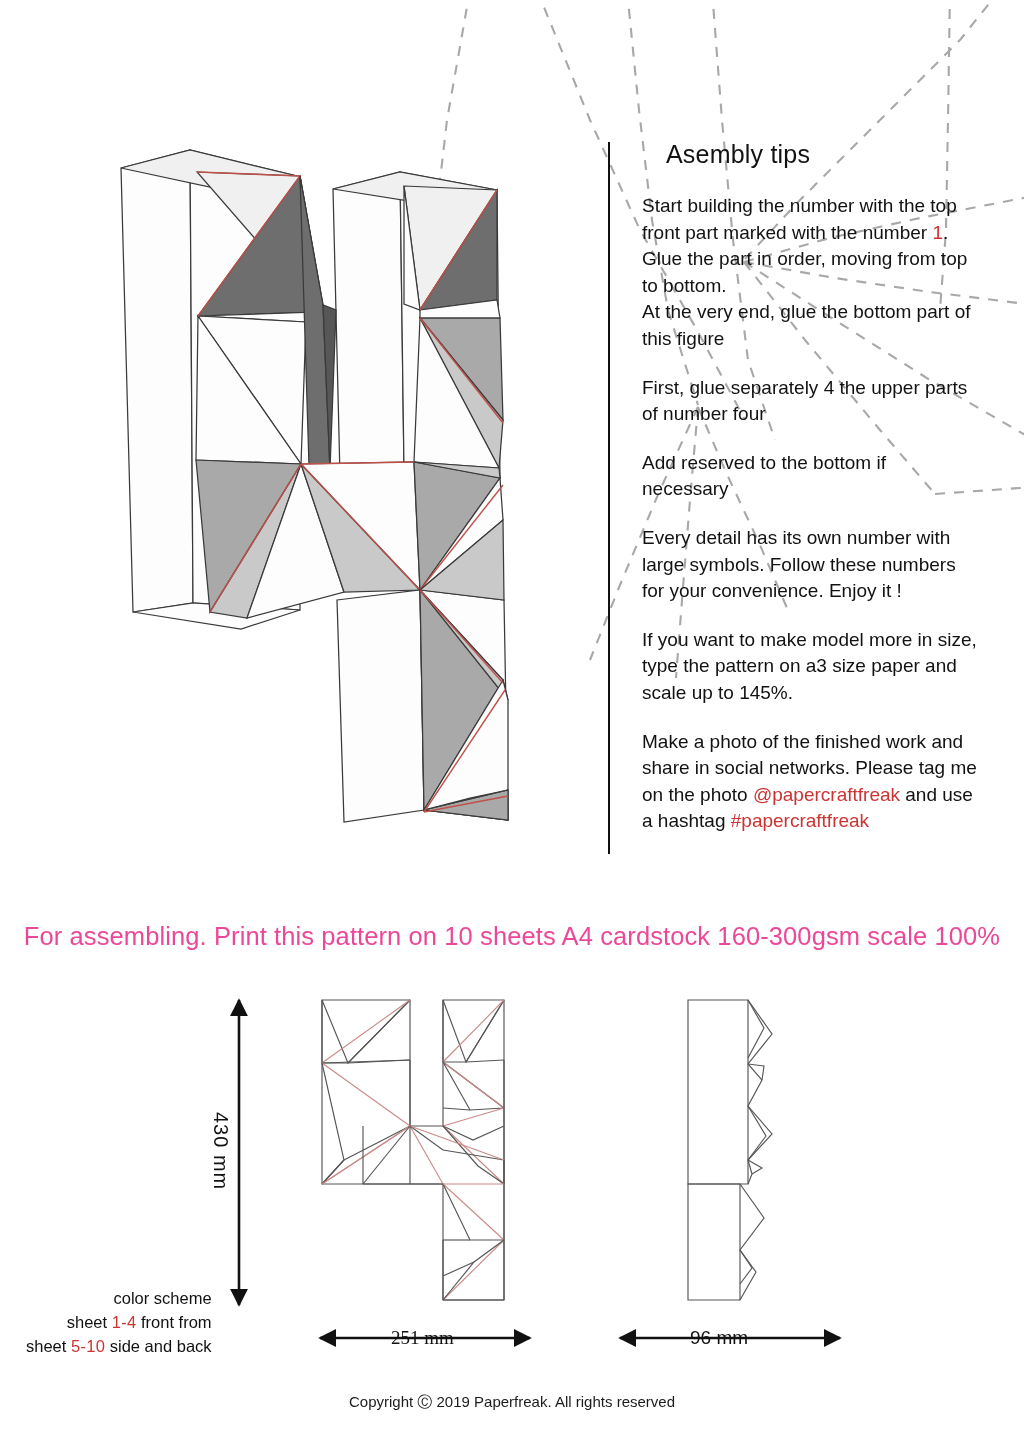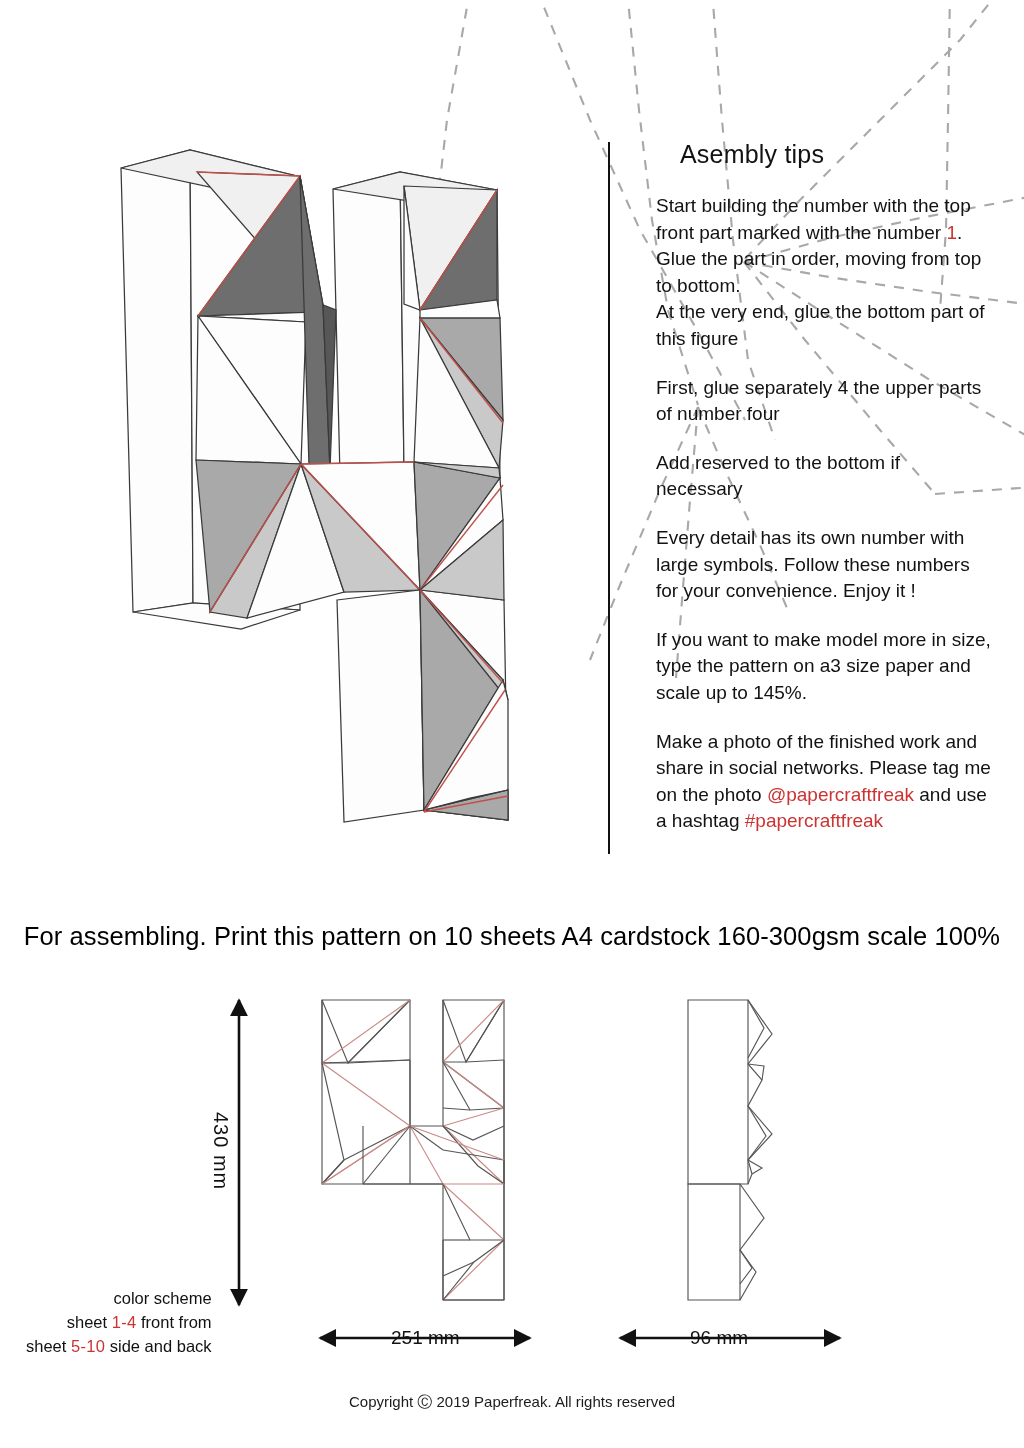--- a/index.html
+++ b/index.html
@@ -26,21 +26,21 @@
 
   
   #tips-panel {
     position: absolute;
     left: 608px;
     top: 142px;
     width: 400px;
     height: 712px;
     border-left: 2px solid #111111;
     box-sizing: border-box;
-    padding-left: 46px;
+    padding-left: 32px;
   }
   #tips-title {
     font-size: 25px;
     letter-spacing: 0.2px;
     margin: 0 0 26px 24px;
     font-weight: 400;
     line-height: 1;
     color: #121212;
   }
   .tip-block {
@@ -55,21 +55,21 @@
 
   
   #print-instruction {
     position: absolute;
     left: 0;
     top: 922px;
     width: 1024px;
     text-align: center;
     font-size: 25.5px;
     letter-spacing: 0.1px;
-    color: #000000;
+    color: #ec4899;
   }
 
   
   #color-scheme {
     position: absolute;
     left: 26px;
     top: 1287px;
     font-size: 16.5px;
     line-height: 1.44;
     color: #121212;
@@ -89,20 +89,21 @@
     left: 232px;
     top: 1112px;
     transform: rotate(90deg);
     transform-origin: left top;
     font-size: 20px;
     letter-spacing: 1px;
   }
   #dim-width-label {
     left: 391px;
     top: 1327px;
+    font-family: Liberation Serif, serif;
   }
   #dim-depth-label {
     left: 690px;
     top: 1327px;
   }
 
   
   #copyright {
     position: absolute;
     left: 0;

